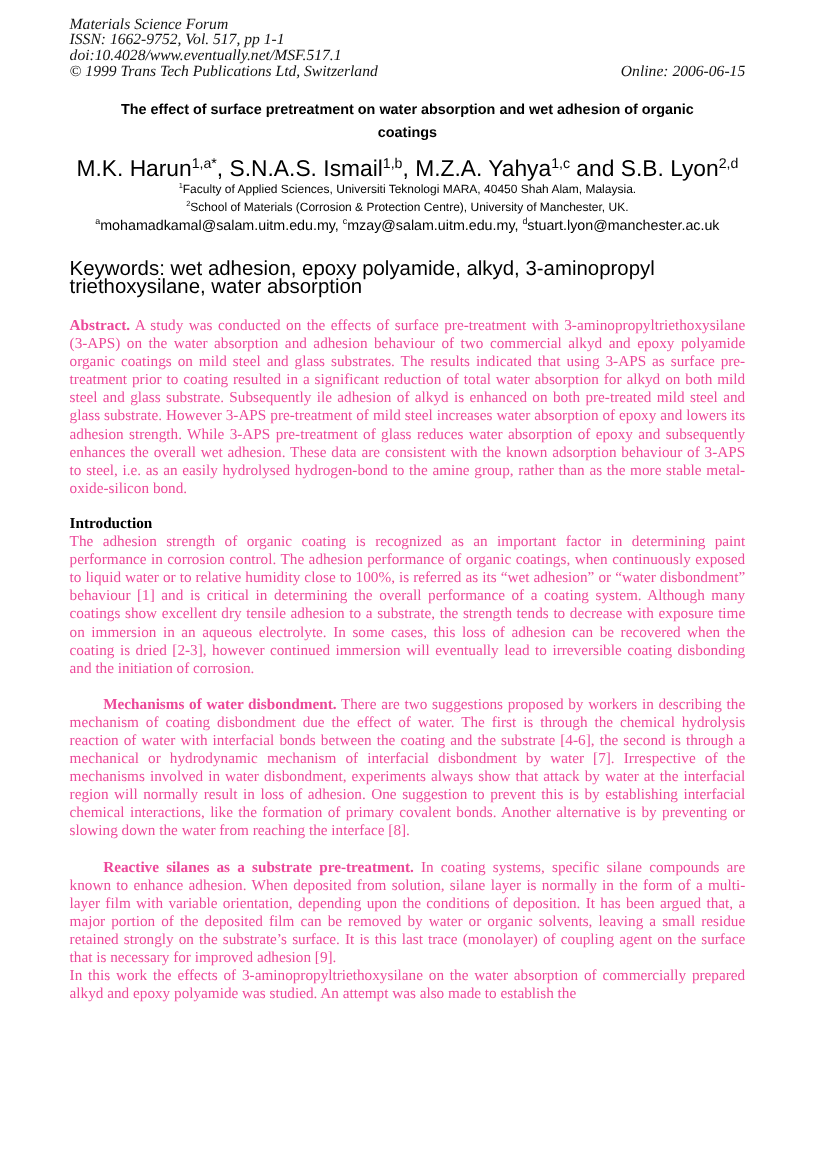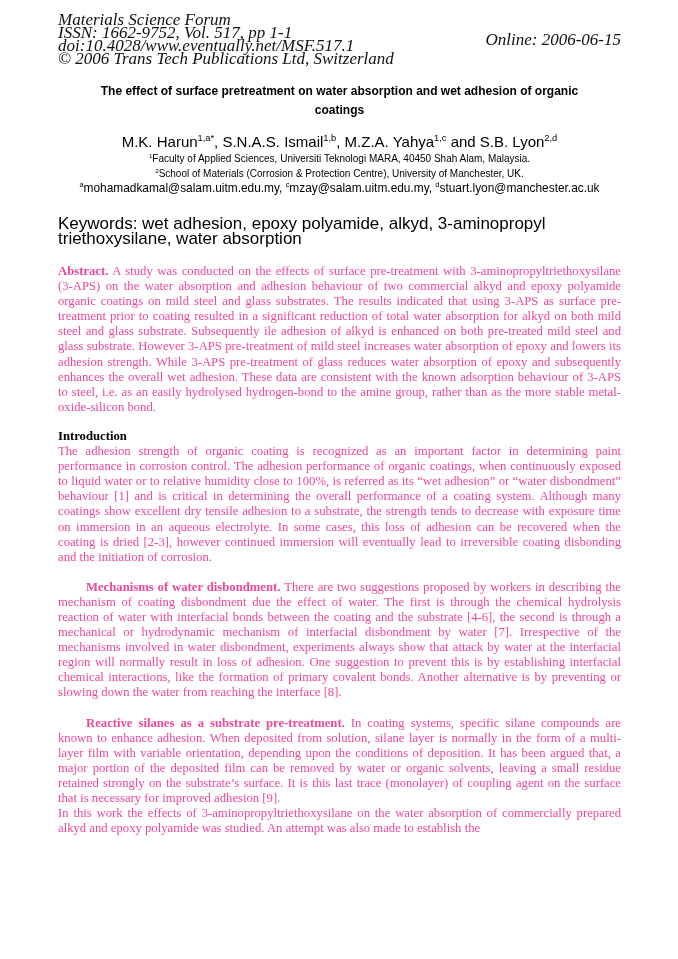--- a/index.html
+++ b/index.html
@@ -5,39 +5,39 @@
   * { margin: 0; padding: 0; box-sizing: border-box; }
   html, body { background: #ffffff; }
   body { width: 678px; font-family: "Liberation Serif", serif; color: #000; }
   .page {
     width: 678px; height: 959px;
     background: #ffffff;
     padding: 13px 57px 0 58px;
     overflow: hidden;
   }
   .pub-header {
-    display: flex; justify-content: space-between; align-items: center;
+    display: flex; justify-content: space-between; align-items: flex-end;
     font-family: "Liberation Serif", serif;
     font-style: italic;
-    font-size: 17px; line-height: 13px;
+    font-size: 13px; line-height: 13px;
     color: #111;
   }
   .pub-right { white-space: nowrap; }
   .paper-title {
     font-family: "Liberation Sans", sans-serif;
     font-weight: bold;
     font-size: 12px; line-height: 19px;
     text-align: center;
     max-width: 505px;
     margin: 17px auto 0 auto;
     color: #000;
   }
   .authors {
     font-family: "Liberation Sans", sans-serif;
-    font-size: 15px; line-height: 18px;
+    font-size: 19px; line-height: 18px;
     text-align: center;
     margin-top: 13px;
   }
   .affil, .emails {
     font-family: "Liberation Sans", sans-serif;
     font-size: 10px; line-height: 15px;
     text-align: center;
   }
   .emails { font-size: 11.9px; }
   sup { font-size: 0.62em; line-height: 0; }
@@ -67,21 +67,21 @@
 </head>
 <body>
 
 <div class="page">
 
   <header class="pub-header">
     <div class="pub-left">
       <div>Materials Science Forum</div>
       <div>ISSN: 1662-9752, Vol. 517, pp 1-1</div>
       <div>doi:10.4028/www.eventually.net/MSF.517.1</div>
-      <div>© 2006 Trans Tech Publications Ltd, Switzerland</div>
+      <div>© 1999 Trans Tech Publications Ltd, Switzerland</div>
     </div>
     <div class="pub-right">Online: 2006-06-15</div>
   </header>
 
   <h1 class="paper-title">The effect of surface pretreatment on water absorption and wet adhesion of organic coatings</h1>
 
   <div class="authors">M.K. Harun<sup>1,a*</sup>, S.N.A.S. Ismail<sup>1,b</sup>, M.Z.A. Yahya<sup>1,c</sup> and S.B. Lyon<sup>2,d</sup></div>
 
   <div class="affil"><sup>1</sup>Faculty of Applied Sciences, Universiti Teknologi MARA, 40450 Shah Alam, Malaysia.</div>
   <div class="affil"><sup>2</sup>School of Materials (Corrosion &amp; Protection Centre), University of Manchester, UK.</div>

